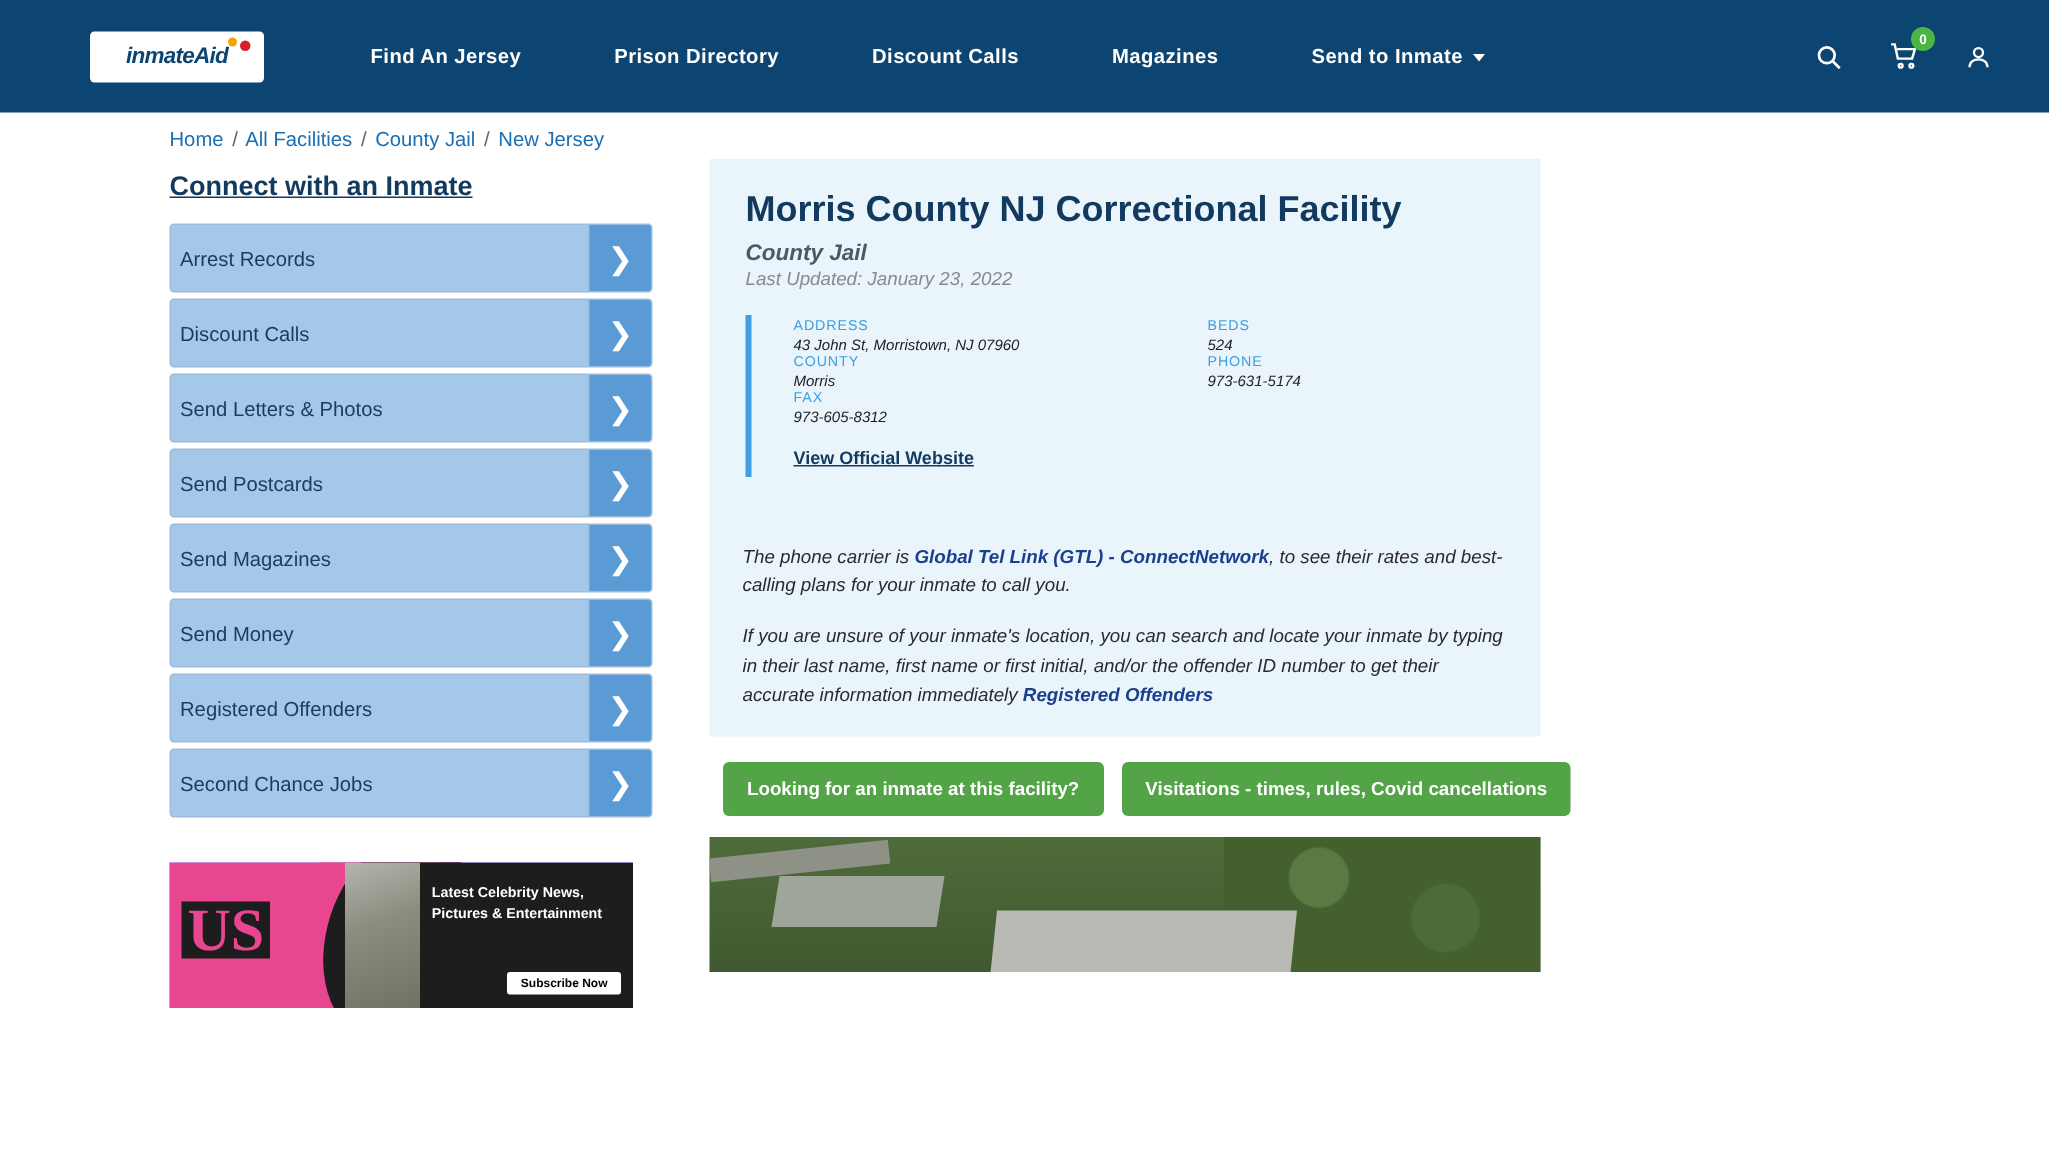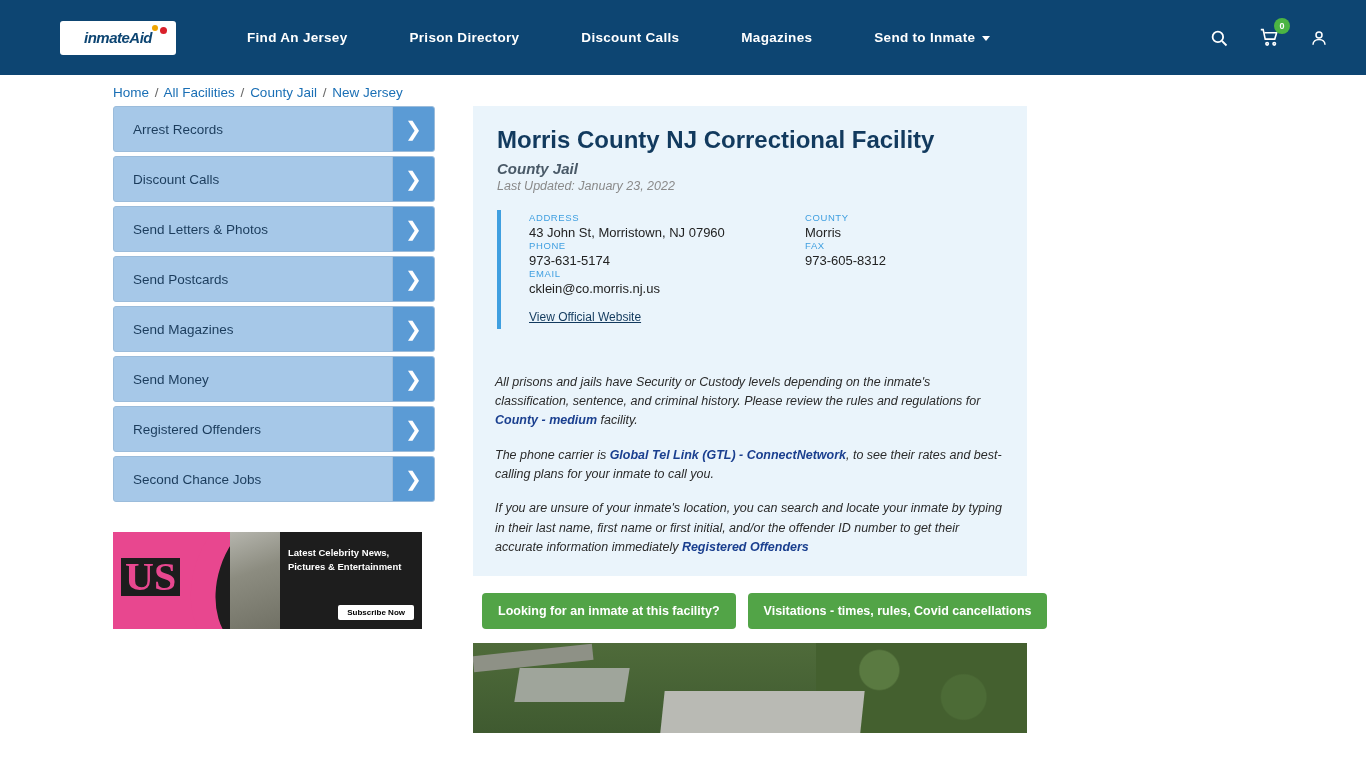--- a/index.html
+++ b/index.html
@@ -139,21 +139,21 @@
     margin-bottom: 4px;
     background: #a6c8e8;
     border: 1px solid #9bbcdb;
     border-radius: 3px;
     overflow: hidden;
   }
   .side-btn .label {
     flex: 1;
     display: flex;
     align-items: center;
-    padding-left: 19px;
+    padding-left: 6px;
     font-size: 13.5px;
     color: #1b3c5c;
   }
   .side-btn .arrow {
     width: 42px;
     background: #5b9bd5;
     display: flex;
     align-items: center;
     justify-content: center;
     color: #ffffff;
@@ -266,29 +266,31 @@
     display: grid;
     grid-template-columns: 276px 1fr;
   }
   .info-label {
     font-size: 9.5px;
     color: #3f9fe0;
     letter-spacing: 0.6px;
     margin-bottom: 2px;
   }
   .info-value {
-    font-size: 13px;
+    font-size: 10px;
     color: #222;
+    font-style: italic;
   }
   .official-link {
     display: inline-block;
     margin-top: 14px;
     font-size: 12px;
     color: #123a5e;
     text-decoration: underline;
+    font-weight: bold;
   }
   .desc {
     padding: 12px 24px 18px 22px;
     background: #eaf4fb;
   }
   .desc p {
     font-size: 12.5px;
     font-style: italic;
     color: #2b2b2b;
     line-height: 1.55;
@@ -400,20 +402,21 @@
   <a href="#">All Facilities</a>
   <span class="sep">/</span>
   <a href="#">County Jail</a>
   <span class="sep">/</span>
   <a href="#">New Jersey</a>
 </div>
 
 <div class="page">
 
   <div class="sidebar">
+    <div class="sidebar-title">Connect with an Inmate</div>
 
     <div class="side-btn">
       <div class="label">Arrest Records</div>
       <div class="arrow">❯</div>
     </div>
     <div class="side-btn">
       <div class="label">Discount Calls</div>
       <div class="arrow">❯</div>
     </div>
     <div class="side-btn">
@@ -457,46 +460,43 @@
     <div class="facility-card">
       <h1 class="facility-title">Morris County NJ Correctional Facility</h1>
       <div class="facility-sub">County Jail</div>
       <div class="facility-updated">Last Updated: January 23, 2022</div>
 
       <div class="info-block">
         <div class="info-grid">
           <div>
             <div class="info-label">ADDRESS</div>
             <div class="info-value">43 John St, Morristown, NJ 07960</div>
+          </div>
+          <div>
+            <div class="info-label">BEDS</div>
+            <div class="info-value">524</div>
           </div>
           <div>
             <div class="info-label">COUNTY</div>
             <div class="info-value">Morris</div>
           </div>
           <div>
             <div class="info-label">PHONE</div>
             <div class="info-value">973-631-5174</div>
           </div>
           <div>
             <div class="info-label">FAX</div>
             <div class="info-value">973-605-8312</div>
           </div>
-          <div>
-            <div class="info-label">EMAIL</div>
-            <div class="info-value">cklein@co.morris.nj.us</div>
-          </div>
         </div>
         <a class="official-link" href="#">View Official Website</a>
       </div>
     </div>
 
     <div class="desc">
-      <p>
-        <span>All prisons and jails have Security or Custody levels depending on the inmate's classification, sentence, and criminal history. Please review the rules and regulations for </span><a href="#">County - medium</a><span> facility.</span>
-      </p>
       <p>
         <span>The phone carrier is </span><a href="#">Global Tel Link (GTL) - ConnectNetwork</a><span>, to see their rates and best-calling plans for your inmate to call you.</span>
       </p>
       <p>
         <span>If you are unsure of your inmate's location, you can search and locate your inmate by typing in their last name, first name or first initial, and/or the offender ID number to get their accurate information immediately </span><a href="#">Registered Offenders</a>
       </p>
     </div>
 
     <div class="cta-row">
       <button class="cta">Looking for an inmate at this facility?</button>

